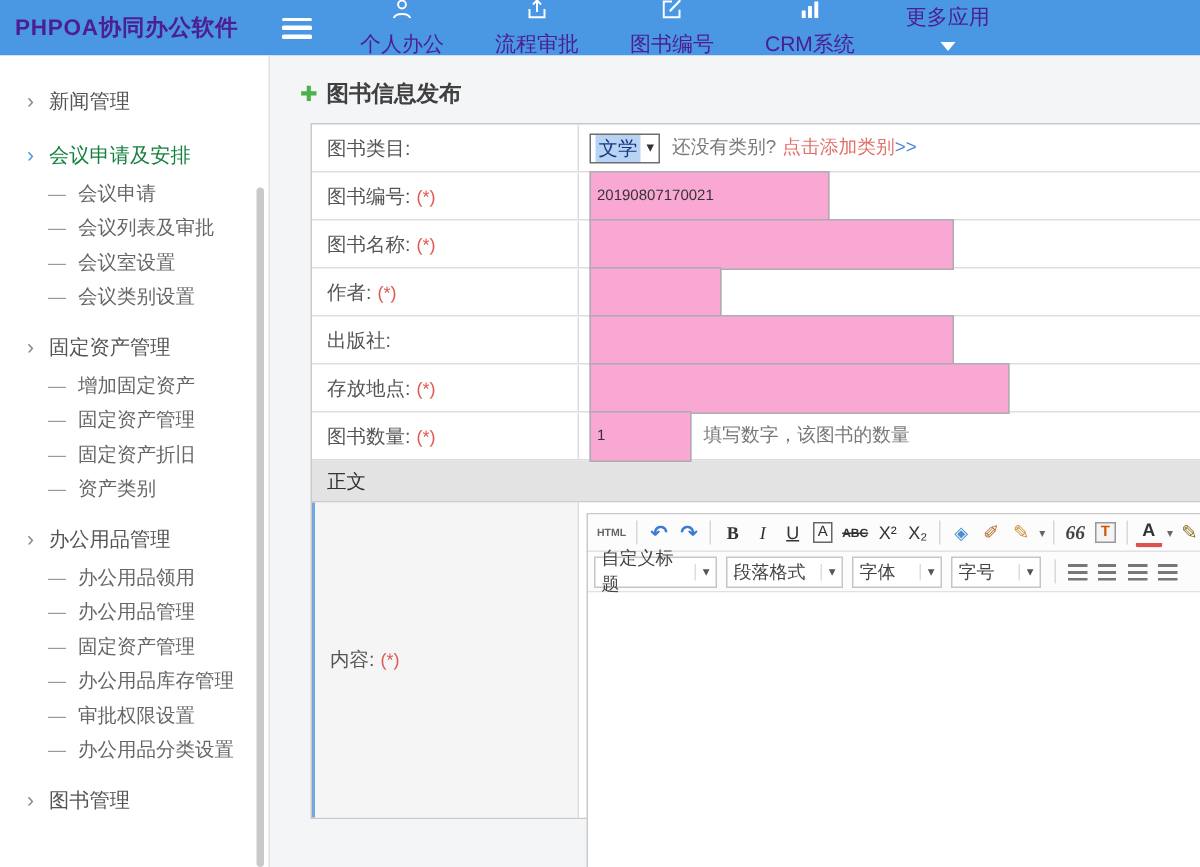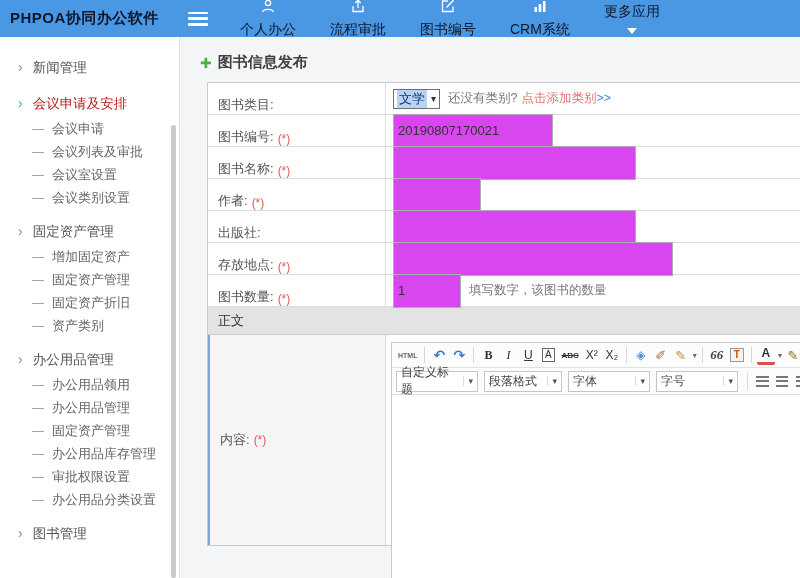--- a/index.html
+++ b/index.html
@@ -1,53 +1,53 @@
 <!DOCTYPE html>
 <html><head>
 <meta charset="utf-8">
 <style>
   * { margin:0; padding:0; box-sizing:border-box; }
   html,body { width:800px; height:578px; overflow:hidden; }
   body { font-family:"Liberation Sans","DejaVu Sans",sans-serif; font-size:13px; color:#555; background:#f4f5f6; }
   .stage { position:relative; width:800px; height:578px; overflow:hidden; background:#f4f5f6; }
 
   
-  .topbar { height:37px; background:#4a97e3; display:flex; align-items:center; color:#0f172a; }
+  .topbar { height:37px; background:#4a97e3; display:flex; align-items:center; color:#4c1d95; }
   .logo { padding:0 10px; font-size:15px; font-weight:bold; letter-spacing:0.5px; white-space:nowrap; width:180px; }
   .hamburger { width:20px; height:14px; margin:0 18px 0 8px; display:flex; flex-direction:column; justify-content:space-between; cursor:pointer; }
   .hamburger i { display:block; height:2.5px; background:#fff; border-radius:1px; }
   .nav { display:flex; align-items:center; gap:34px; margin-left:14px; }
   .navitem { display:flex; align-items:center; gap:7px; font-size:14px; cursor:pointer; white-space:nowrap;flex-direction:column; }
   .navitem svg { display:block; }
   .caret-down { width:0; height:0; border-left:5px solid transparent; border-right:5px solid transparent; border-top:6px solid #fff; display:inline-block; }
 
   
   .cols { display:flex; height:541px; }
   .sidebar { position:relative; width:180px; background:#fff; border-right:1px solid #e3e3e3; padding:8px 16px 0 0; overflow:hidden; flex:0 0 180px; }
   .sb-scroll { position:absolute; right:3px; top:88px; width:5px; height:453px; background:#c9c9c9; border-radius:3px; }
   .sgroup { margin-top:9px; }
   .sparent { height:27px; line-height:27px; padding-left:18px; color:#555; font-size:13.5px; cursor:pointer; white-space:nowrap; }
   .sparent::before { content:"\203A"; margin-right:10px; font-size:14px; color:#888; }
-  .sparent.active { color:#b91c1c; }
+  .sparent.active { color:#15803d; }
   .sparent.active::before { color:#4a97e3; }
   .schild { height:23px; line-height:23px; padding-left:32px; color:#666; font-size:13px; cursor:pointer; white-space:nowrap; }
   .schild::before { content:"\2014"; margin-right:8px; color:#999; font-size:12px; }
 
   .main { flex:1; overflow:hidden; background:#f4f5f6; }
   .page-head { padding:16px 0 10px 20px; display:flex; align-items:center; gap:6px; }
   .plus-icon { color:#4db04d; font-size:14px; font-weight:bold; }
   .page-title { font-size:15px; font-weight:bold; color:#404040; }
 
   
   .ftable { margin-left:27px; width:740px; border:1px solid #c9c9c9; background:#fff; }
   .frow { display:flex; height:32px; border-bottom:1px solid #ddd; align-items:center; }
-  .fl { width:178px; flex:0 0 178px; padding-left:10px; border-right:1px solid #ddd; height:100%; display:flex; align-items:flex-end; gap:4px; color:#555; }
+  .fl { width:178px; flex:0 0 178px; padding-left:10px; border-right:1px solid #ddd; height:100%; display:flex; align-items:center; gap:4px; color:#555; }
   .req { color:#e05a54; font-size:12px; }
   .fv { flex:1; padding-left:7px; display:flex; align-items:center; gap:8px; height:100%; }
-  .txt { height:34px; border:1px solid #abadb3; font-size:13px; padding:1px 4px; color:#333; background:#d946ef; }
+  .txt { height:34px; border:1px solid #abadb3; font-size:10px; padding:1px 4px; color:#333; background:#f9a8d4; }
   .w160 { width:160px; } .w243 { width:243px; } .w88 { width:88px; } .w280 { width:280px; } .w68 { width:68px; }
   .hint { color:#777; font-size:12.5px; }
   .sel { display:inline-flex; align-items:center; border:1px solid #6e6e6e; height:20px; padding:0 3px; background:#fff; cursor:pointer; }
   .sel .selval { background:#b9d3f5; color:#15357a; padding:0 2px; font-size:13px; }
   .sel::after { content:"\25BE"; font-size:10px; color:#333; margin-left:4px; }
   .link-red { color:#e2706b; font-size:12.5px; cursor:pointer;margin-top:32px; }
   .link-blue { color:#4a86d2; font-size:12.5px; cursor:pointer; }
 
   .section-bar { display:flex; align-items:center; height:28px; background:#e3e3e3; border-bottom:1px solid #ccc; padding-left:10px; color:#333; }
 
@@ -74,21 +74,21 @@
   .ic-clean { color:#b36b24; font-size:13px; }
   .ic-brush { color:#c98a2e; font-size:13px; }
   .ic-quote { font-family:"Liberation Serif",serif; font-weight:bold; font-style:italic; font-size:13px; color:#444; }
   .ic-pastet { border:1px solid #999; color:#d35400; font-size:10px; font-weight:bold; padding:0 3px; line-height:12px; background:#f4f4f4; }
   .ic-fontcolor { font-weight:bold; border-bottom:3px solid #d9534f; line-height:11px; }
   .ic-marker { color:#8a6d1a; font-size:13px; }
   .bars { width:13px; height:11px; background:repeating-linear-gradient(to bottom,#777 0 2px,transparent 2px 4.5px); display:inline-block; }
   .bars.center { background:repeating-linear-gradient(to bottom,#777 0 2px,transparent 2px 4.5px); width:12px; }
   .tdrop { display:inline-flex; align-items:center; justify-content:space-between; border:1px solid #c6c6c6; background:#fff; height:21px; padding:0 4px; font-size:12px; color:#444; margin-right:4px; cursor:pointer; }
   .tdrop::after { content:"\25BE"; font-size:9px; color:#555; margin-left:6px; border-left:1px solid #ddd; padding-left:4px; }
-  .td-w82 { width:82px; } .td-w78 { width:78px; } .td-w72 { width:82px; }
+  .td-w82 { width:82px; } .td-w78 { width:78px; } .td-w72 { width:60px; }
   .edit-area { height:240px; background:#fff; }
 </style>
 </head>
 <body>
 
 <div class="stage">
 
   <div class="topbar">
     <div class="logo">PHPOA协同办公软件</div>
     <div class="hamburger">

